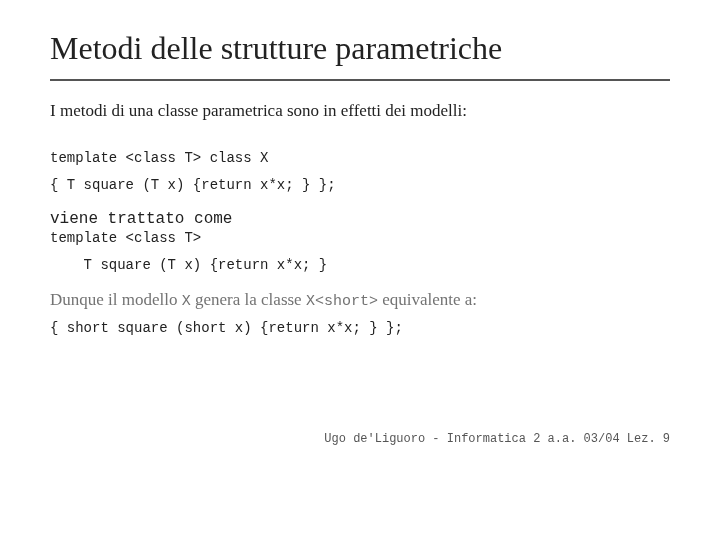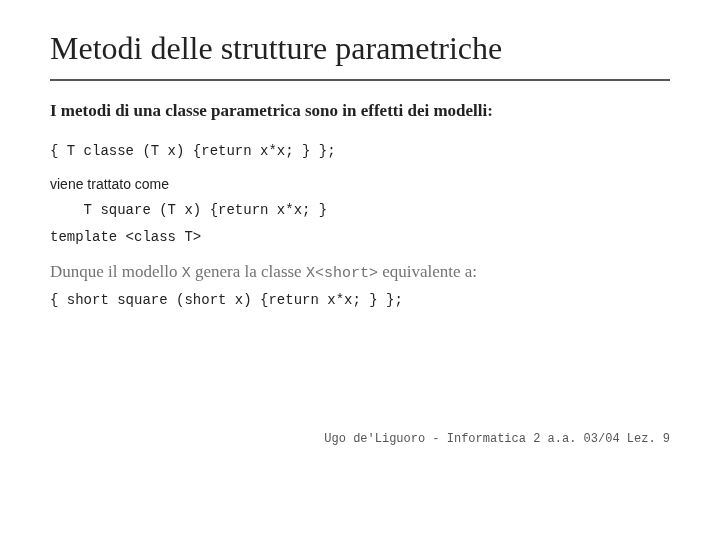--- a/index.html
+++ b/index.html
@@ -33,40 +33,38 @@
 
     .divider {
       border: none;
       border-top: 2px solid #555555;
       margin-bottom: 20px;
     }
 
     .intro-text {
       font-size: 17px;
       color: #222222;
-      margin-bottom: 20px;
+      margin-bottom: 27px;
       font-family: Georgia, 'Times New Roman', serif;
-      font-weight: bold;
     }
 
     .code-block {
       font-family: 'Courier New', Courier, monospace;
       font-size: 14px;
       color: #222222;
       margin-bottom: 6px;
       line-height: 1.5;
       white-space: pre;
     }
 
     .section-label {
-      font-size: 14px;
+      font-size: 16px;
       color: #222222;
       margin-top: 14px;
-      margin-bottom: 8px;
-      font-family: Liberation Sans, sans-serif;
+      font-family: Liberation Mono, monospace;
     }
 
     .code-indented {
       font-family: 'Courier New', Courier, monospace;
       font-size: 14px;
       color: #222222;
       margin-bottom: 6px;
       line-height: 1.5;
       white-space: pre;
     }
@@ -96,26 +94,27 @@
   </style>
 </head>
 <body>
 
 <div class="slide">
   <h1 class="title">Metodi delle strutture parametriche</h1>
   <hr class="divider">
 
   <p class="intro-text">I metodi di una classe parametrica sono in effetti dei modelli:</p>
 
-  <div class="code-block">{ T classe (T x) {return x*x; } };</div>
+  <div class="code-block">template &lt;class T&gt; class X</div>
+  <div class="code-block">{ T square (T x) {return x*x; } };</div>
 
   <p class="section-label">viene trattato come</p>
 
+  <div class="code-indented">template &lt;class T&gt;</div>
   <div class="code-indented">    T square (T x) {return x*x; }</div>
-  <div class="code-indented">template &lt;class T&gt;</div>
 
   <p class="dunque-text">
     <span>Dunque il modello </span><span class="mono">X</span><span> genera la classe </span><span class="mono">X&lt;short&gt;</span><span> equivalente a:</span>
   </p>
 
   <div class="code-block">{ short square (short x) {return x*x; } };</div>
 
   <div class="footer">Ugo de'Liguoro - Informatica 2 a.a. 03/04 Lez. 9</div>
 </div>
 

